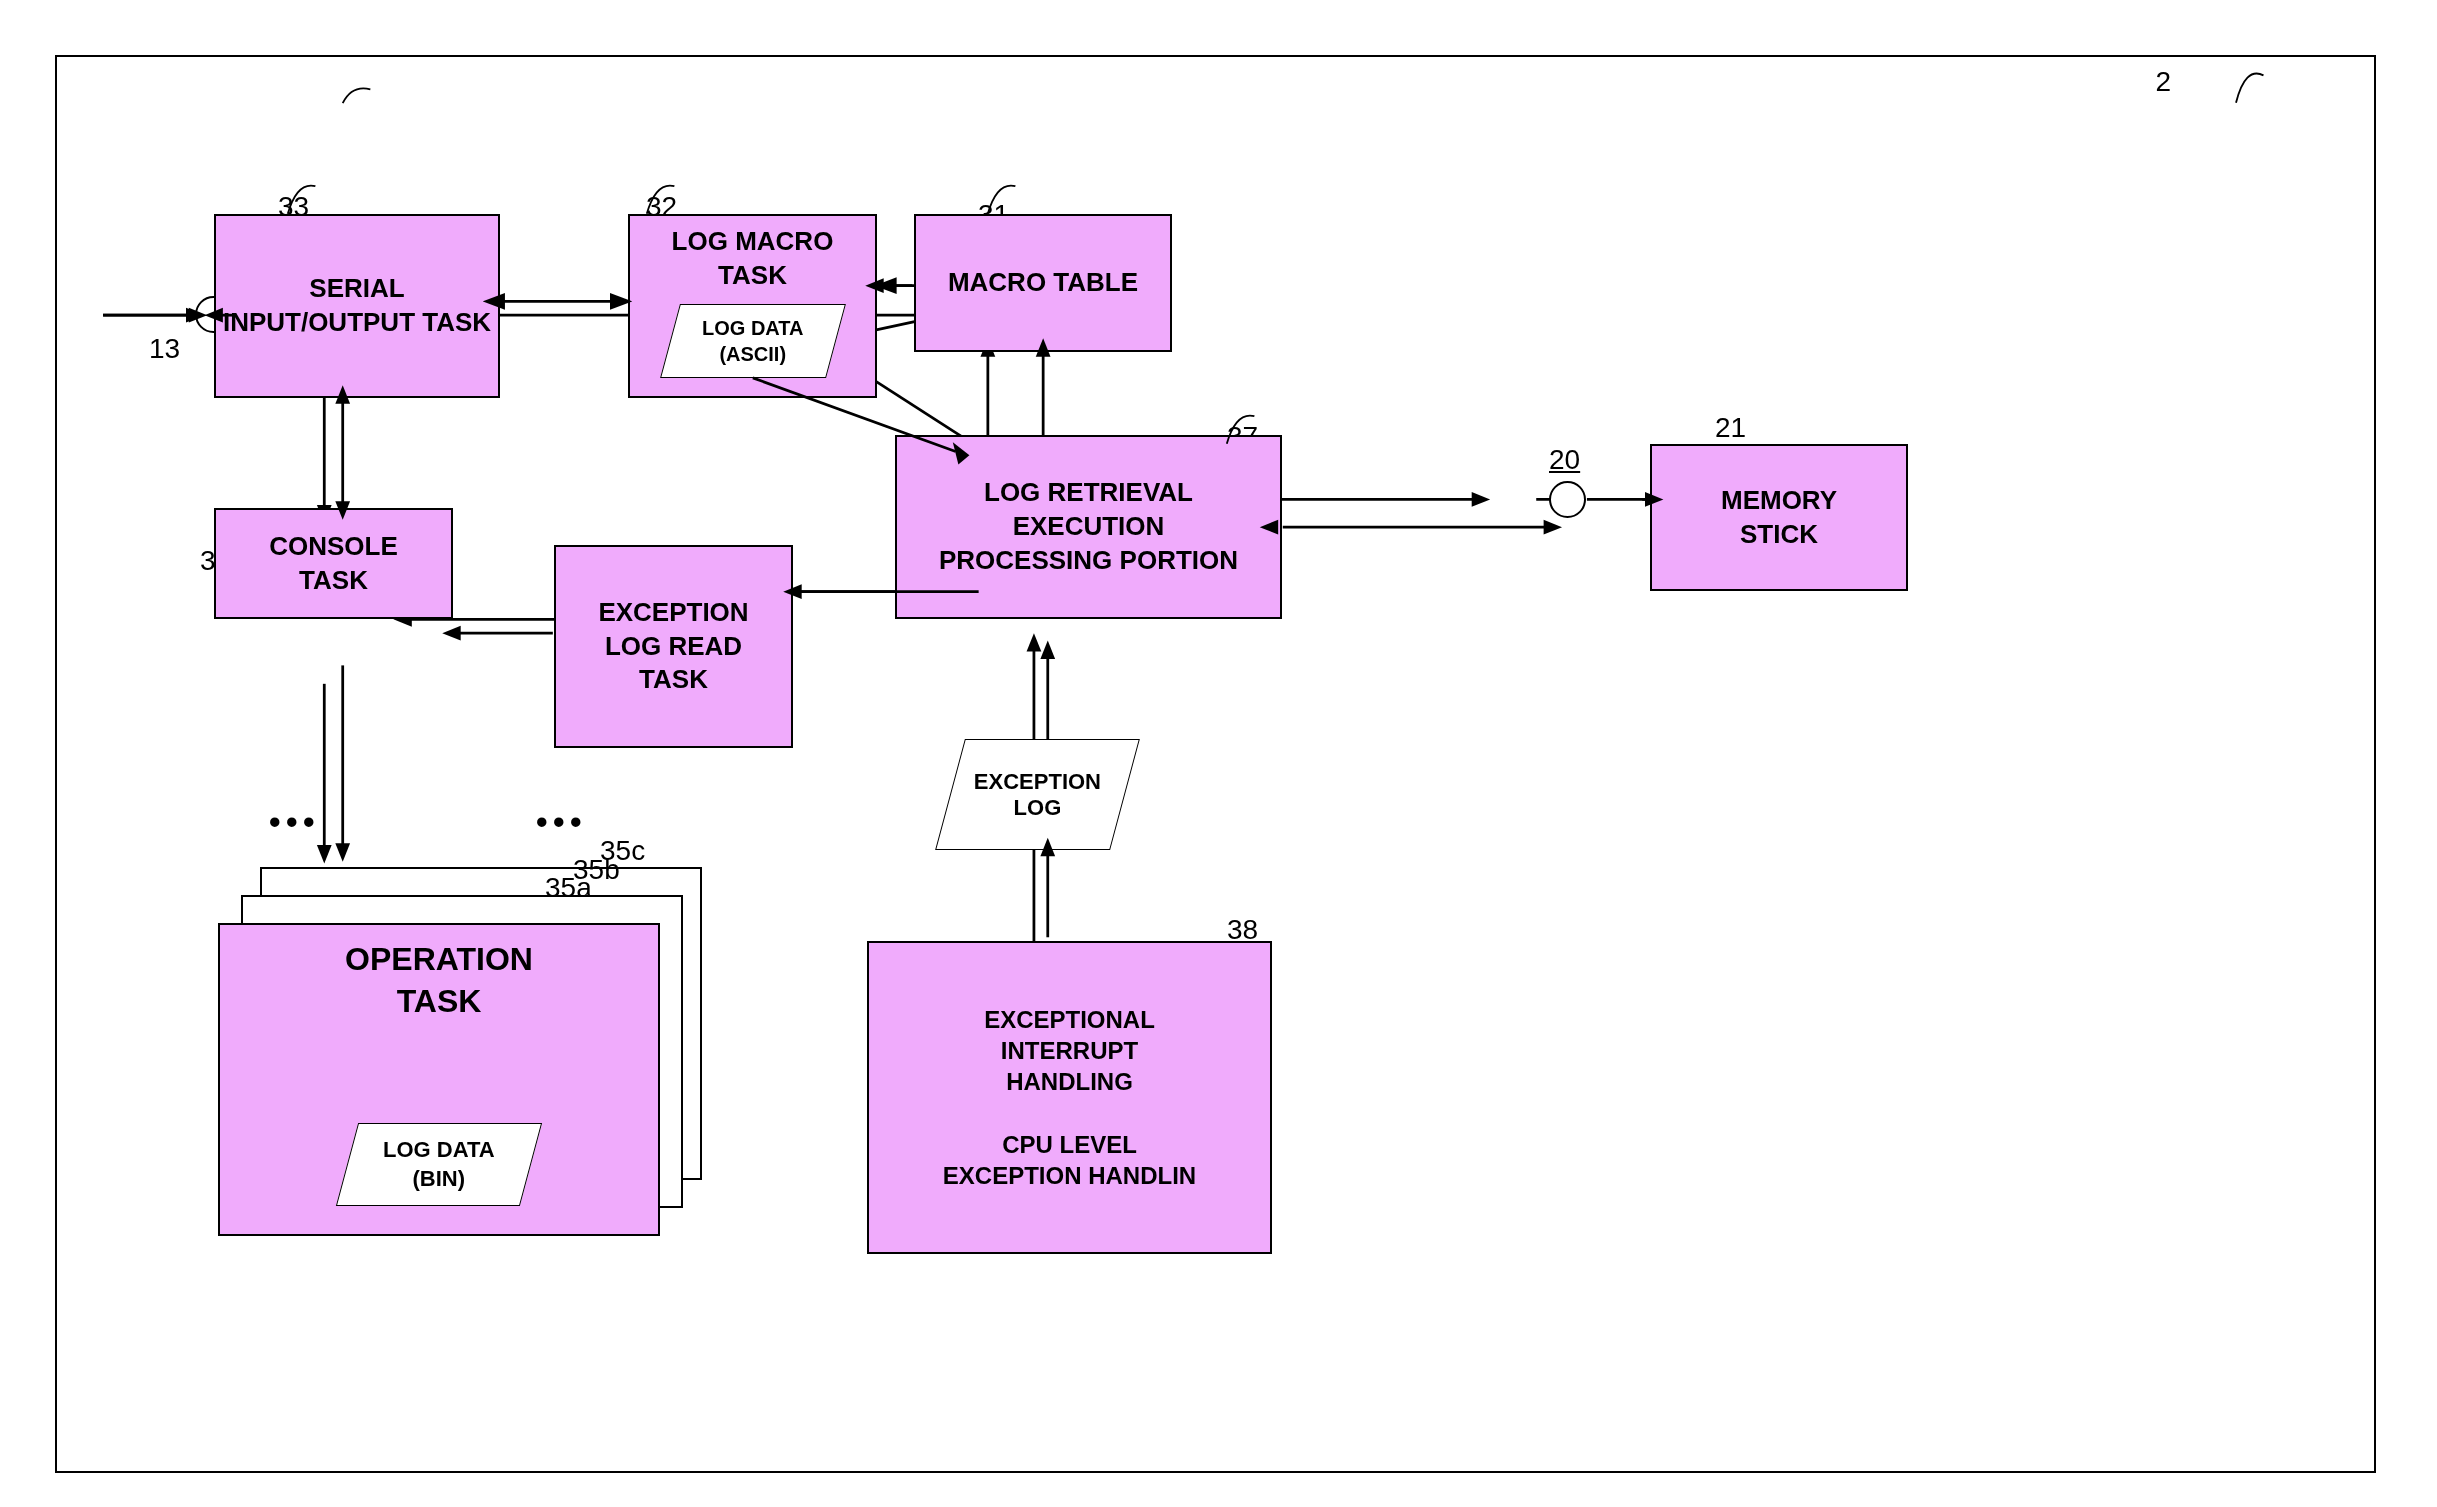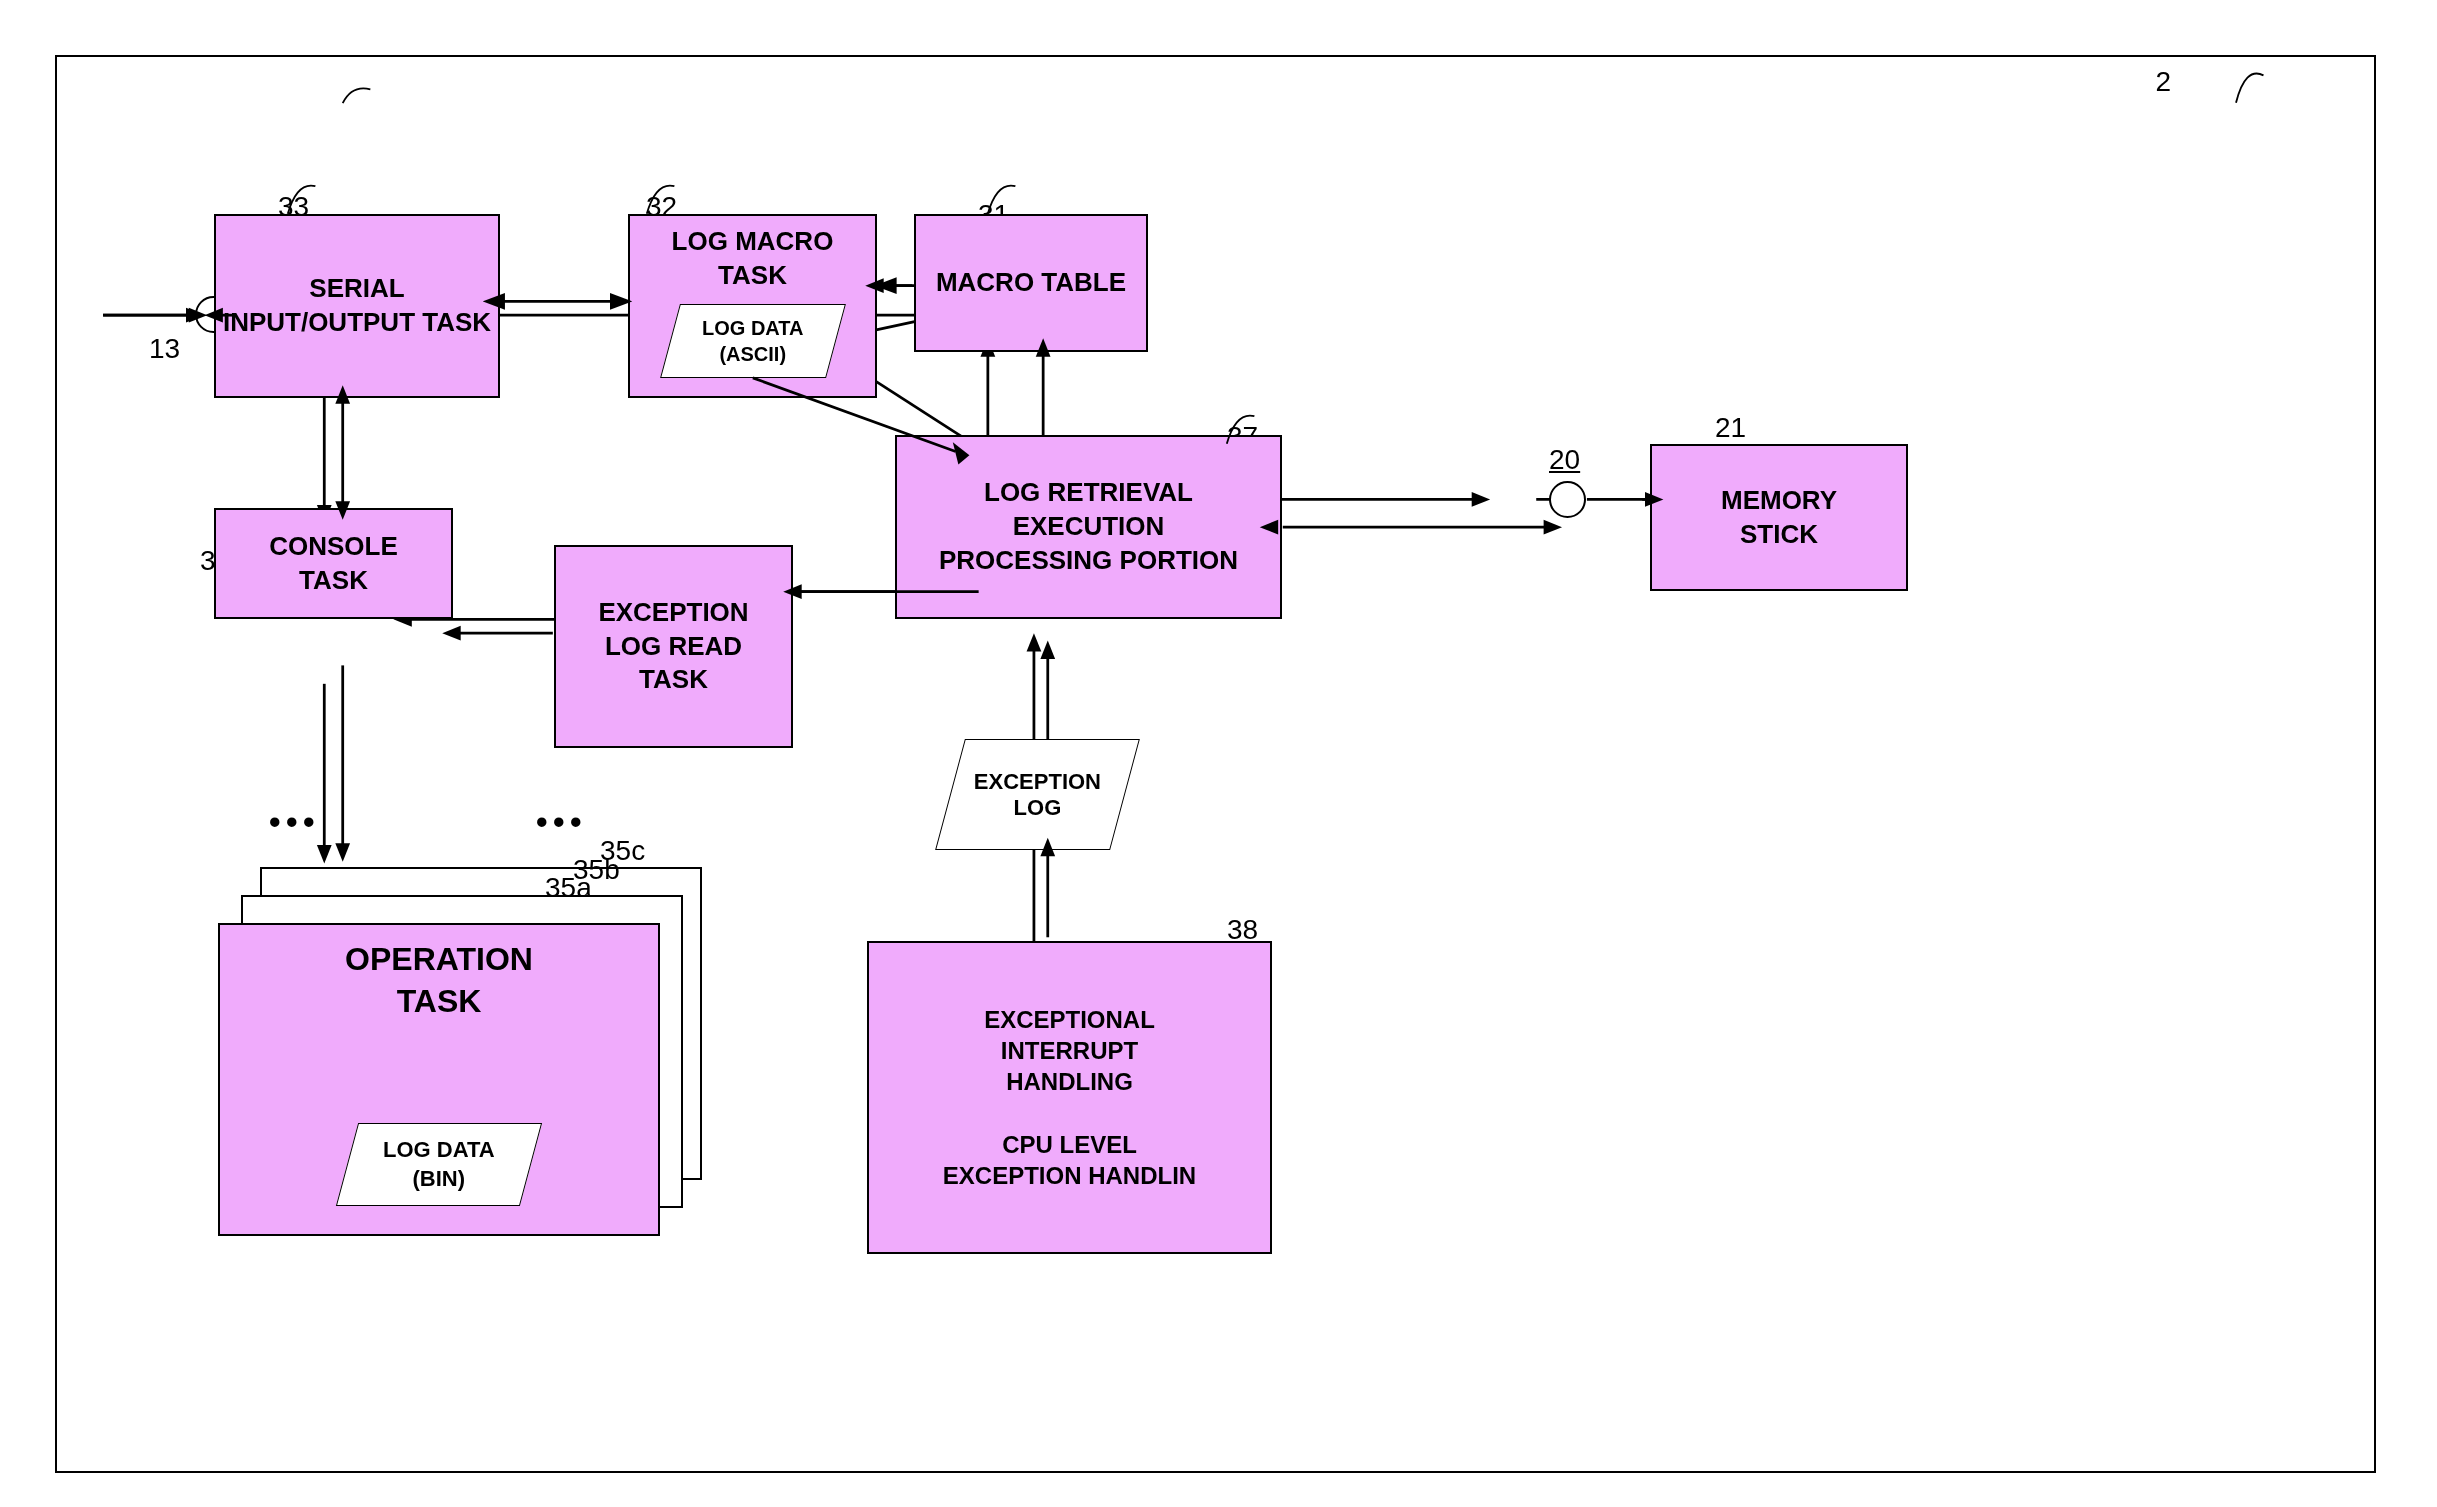--- a/index.html
+++ b/index.html
@@ -134,21 +134,21 @@
     <div style="position:relative; width:100%; height:100%; display:flex; flex-direction:column; align-items:center; justify-content:flex-start; padding-top:9.2px;">
       <span>LOG MACRO<br>TASK</span>
 
       <div style="position:absolute; bottom:18.4px; left:50%; transform:translateX(-50%) skewX(-15deg); width:166px; height:74px; border:1.8px solid #000; background:#fff; display:flex; align-items:center; justify-content:center;">
         <span style="transform:skewX(15deg); font-size:20px; font-weight:bold; text-align:center;">LOG DATA<br>(ASCII)</span>
       </div>
     </div>
   </div>
 
   <div class="ref-number" style="top: 134px; left: 921px; margin-top: 8px;">31</div>
-  <div class="box" style="top: 157px; left: 857px; width: 234px; height: 138px;">
+  <div class="box" style="top: 157px; left: 857px; width: 258px; height: 138px;">
     <span>MACRO TABLE</span>
   </div>
 
   <div class="ref-number" style="top: 488px; left: 143px;">34</div>
   <div class="box" style="top: 451px; left: 157px; width: 239px; height: 111px;">
     <span>CONSOLE<br>TASK</span>
   </div>
 
   <div class="ref-number" style="top: 645px; left: 645px;">36</div>
   <div class="box" style="top: 488px; left: 497px; width: 239px; height: 203px;">

